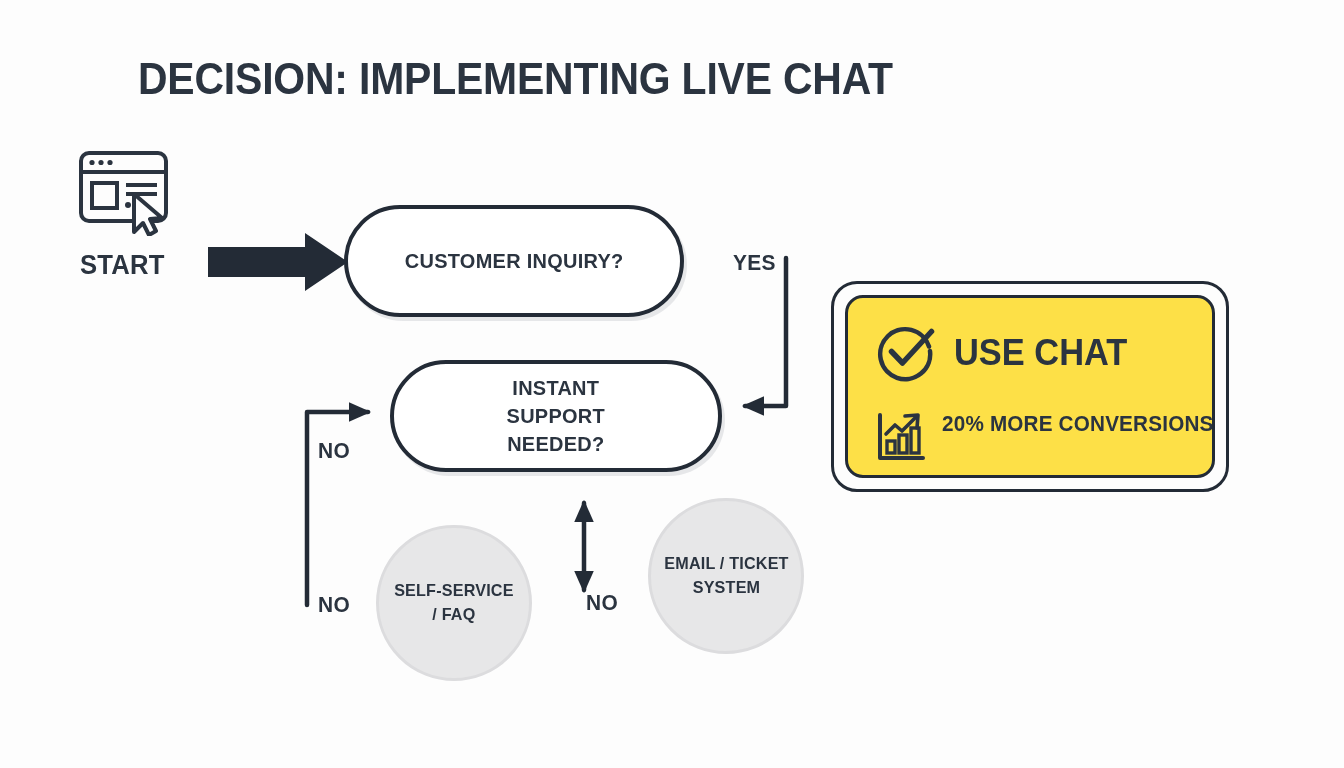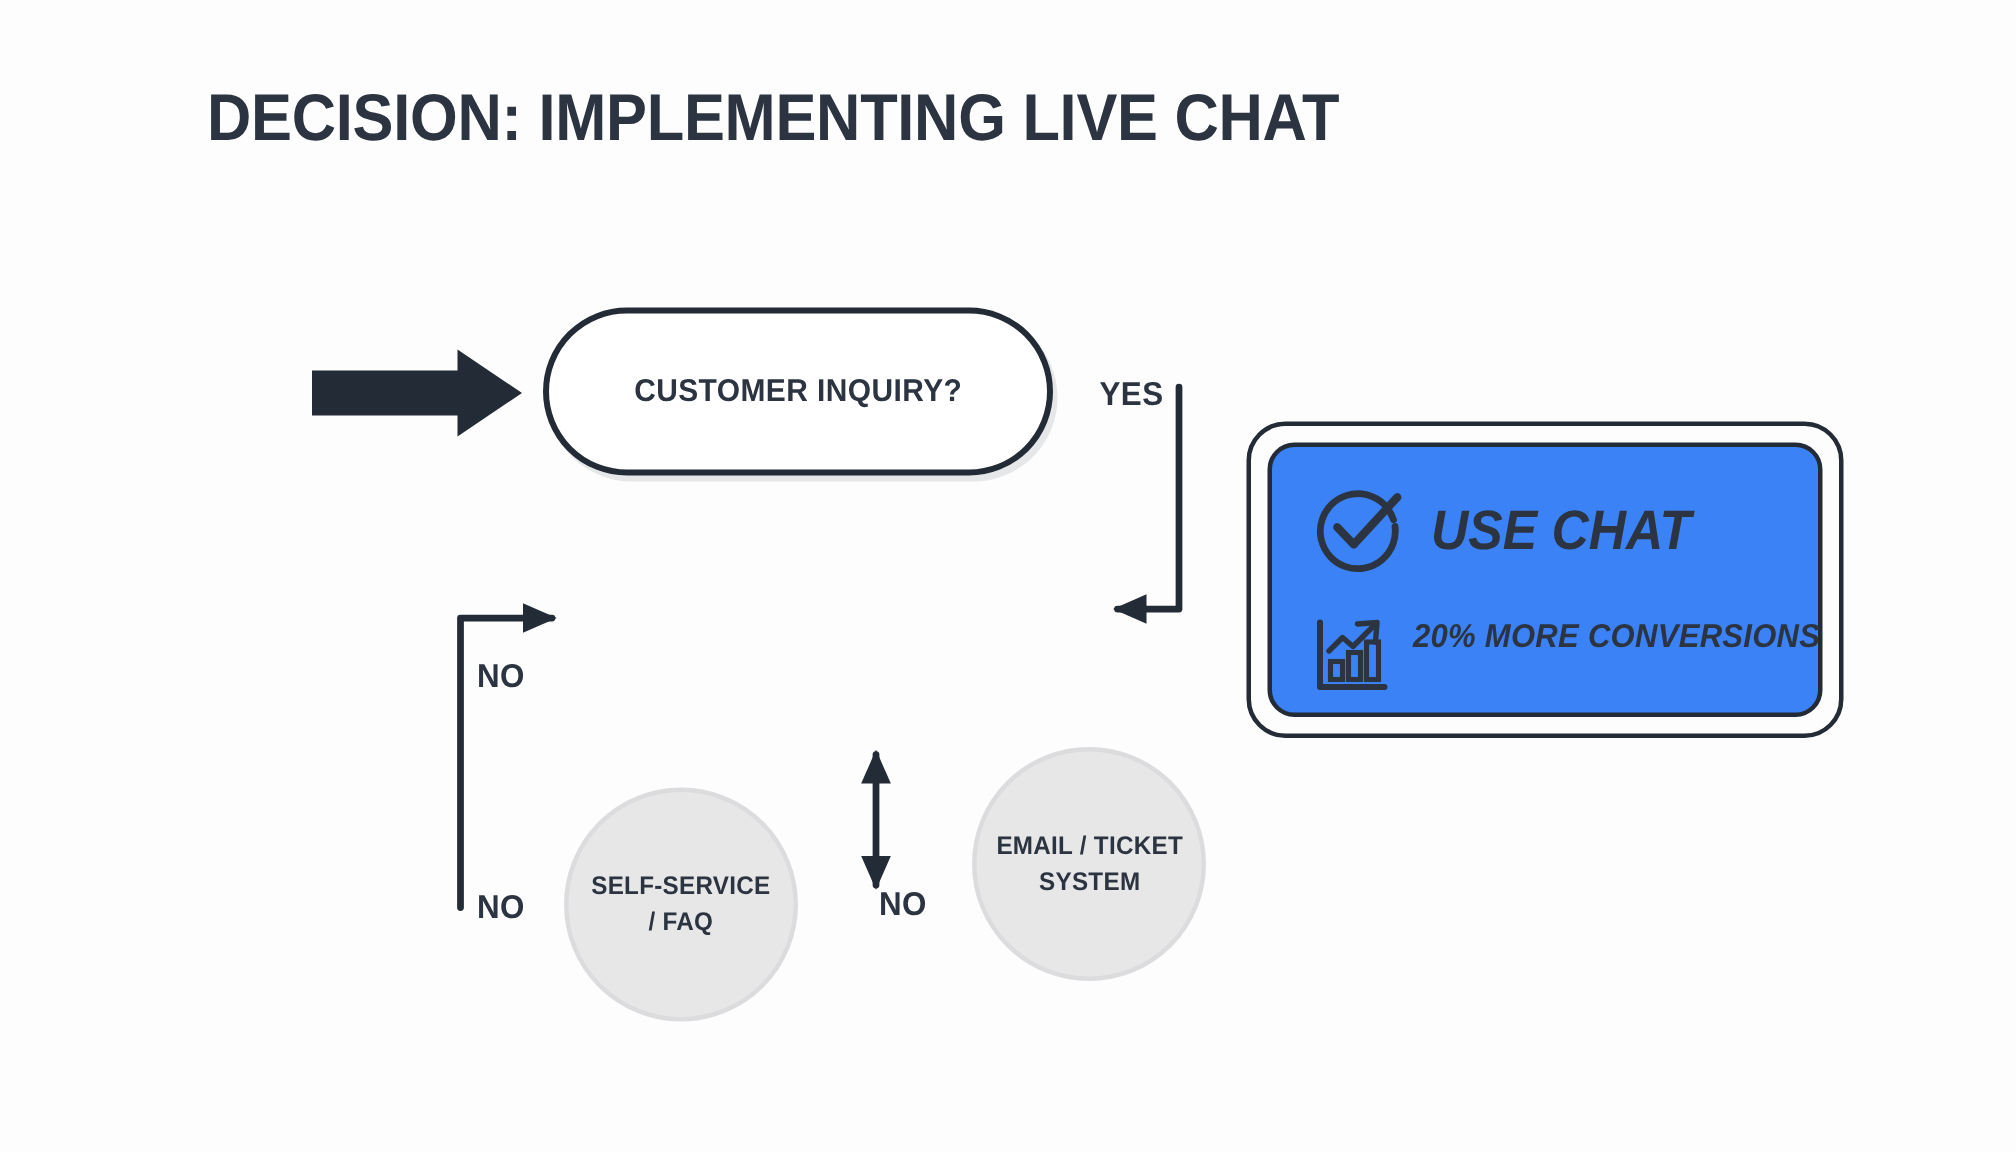--- a/index.html
+++ b/index.html
@@ -61,21 +61,21 @@
   }
   .pill-text {
     font-size: 21px;
     font-weight: 700;
     letter-spacing: 0.3px;
     line-height: 1.32;
     color: #2b3440;
     transform: scaleX(0.95);
     white-space: pre-line;
   }
-  #pill-customer-inquiry { left: 362px; top: 205px; width: 340px; height: 112px; }
+  #pill-customer-inquiry { left: 344px; top: 205px; width: 340px; height: 112px; }
   #pill-instant-support  { left: 390px; top: 360px; width: 332px; height: 112px; }
 
   
   .circle-node {
     position: absolute;
     border-radius: 50%;
     background: #e7e7e8;
     border: 3px solid #dcdcde;
     display: flex;
     align-items: center;
@@ -108,22 +108,21 @@
   }
   #outcome-panel-inner {
     position: absolute;
     left: 11px;
     top: 11px;
     right: 11px;
     bottom: 11px;
     border: 3px solid #232b36;
     border-radius: 18px;
     box-sizing: border-box;
-    background: #3b82f6;
-    font-style: italic;
+    background: #fde047;
   }
   #outcome-row-primary {
     position: absolute;
     left: 26px;
     top: 22px;
     display: flex;
     align-items: center;
     gap: 18px;
   }
   #outcome-title {
@@ -176,20 +175,37 @@
     pointer-events: none;
   }
 </style>
 </head>
 <body>
 
 <div id="canvas">
 
   <div id="page-title">DECISION: IMPLEMENTING LIVE CHAT</div>
 
+  <div id="start-group">
+    <div id="start-icon">
+      <svg width="106" height="92" viewBox="0 0 106 92" fill="none">
+        <rect x="9" y="9" width="85" height="68" rx="8" stroke="#2b3440" stroke-width="4"></rect>
+        <line x1="9" y1="28" x2="94" y2="28" stroke="#2b3440" stroke-width="4"></line>
+        <circle cx="20" cy="18.5" r="2.6" fill="#2b3440"></circle>
+        <circle cx="29" cy="18.5" r="2.6" fill="#2b3440"></circle>
+        <circle cx="38" cy="18.5" r="2.6" fill="#2b3440"></circle>
+        <rect x="20" y="39" width="25" height="25" stroke="#2b3440" stroke-width="4"></rect>
+        <line x1="54" y1="41" x2="85" y2="41" stroke="#2b3440" stroke-width="4"></line>
+        <line x1="54" y1="50" x2="85" y2="50" stroke="#2b3440" stroke-width="4"></line>
+        <circle cx="56" cy="61" r="3" fill="#2b3440"></circle>
+        <path d="M62 50 L62 88 L71 79 L77 91 L84 87 L78 75 L90 74 Z" fill="#fdfdfd" stroke="#2b3440" stroke-width="4" stroke-linejoin="round"></path>
+      </svg>
+    </div>
+    <div id="start-label">START</div>
+  </div>
 
   <svg id="edges">
     <defs>
       <marker id="arrow-head" viewBox="0 0 10 10" refX="8.6" refY="5" markerWidth="5" markerHeight="5" orient="auto-start-reverse">
         <path d="M 0 0.6 L 10 5 L 0 9.4 z" fill="#232b36"></path>
       </marker>
     </defs>
 
     <g>
       <path d="M 208 247 L 305 247 L 305 233 L 348 262 L 305 291 L 305 277 L 208 277 Z" fill="#232b36"></path>
@@ -210,20 +226,25 @@
 
   <div class="edge-label" id="label-yes">YES</div>
   <div class="edge-label" id="label-no-top">NO</div>
   <div class="edge-label" id="label-no-bottom">NO</div>
   <div class="edge-label" id="label-no-middle">NO</div>
 
   <div class="pill" id="pill-customer-inquiry">
     <span class="pill-text">CUSTOMER INQUIRY?</span>
   </div>
 
+  <div class="pill" id="pill-instant-support">
+    <span class="pill-text">INSTANT
+SUPPORT
+NEEDED?</span>
+  </div>
 
   <div class="circle-node" id="circle-self-service">
     <span class="circle-text">SELF-SERVICE
 / FAQ</span>
   </div>
 
   <div class="circle-node" id="circle-email-ticket">
     <span class="circle-text">EMAIL / TICKET
 SYSTEM</span>
   </div>

